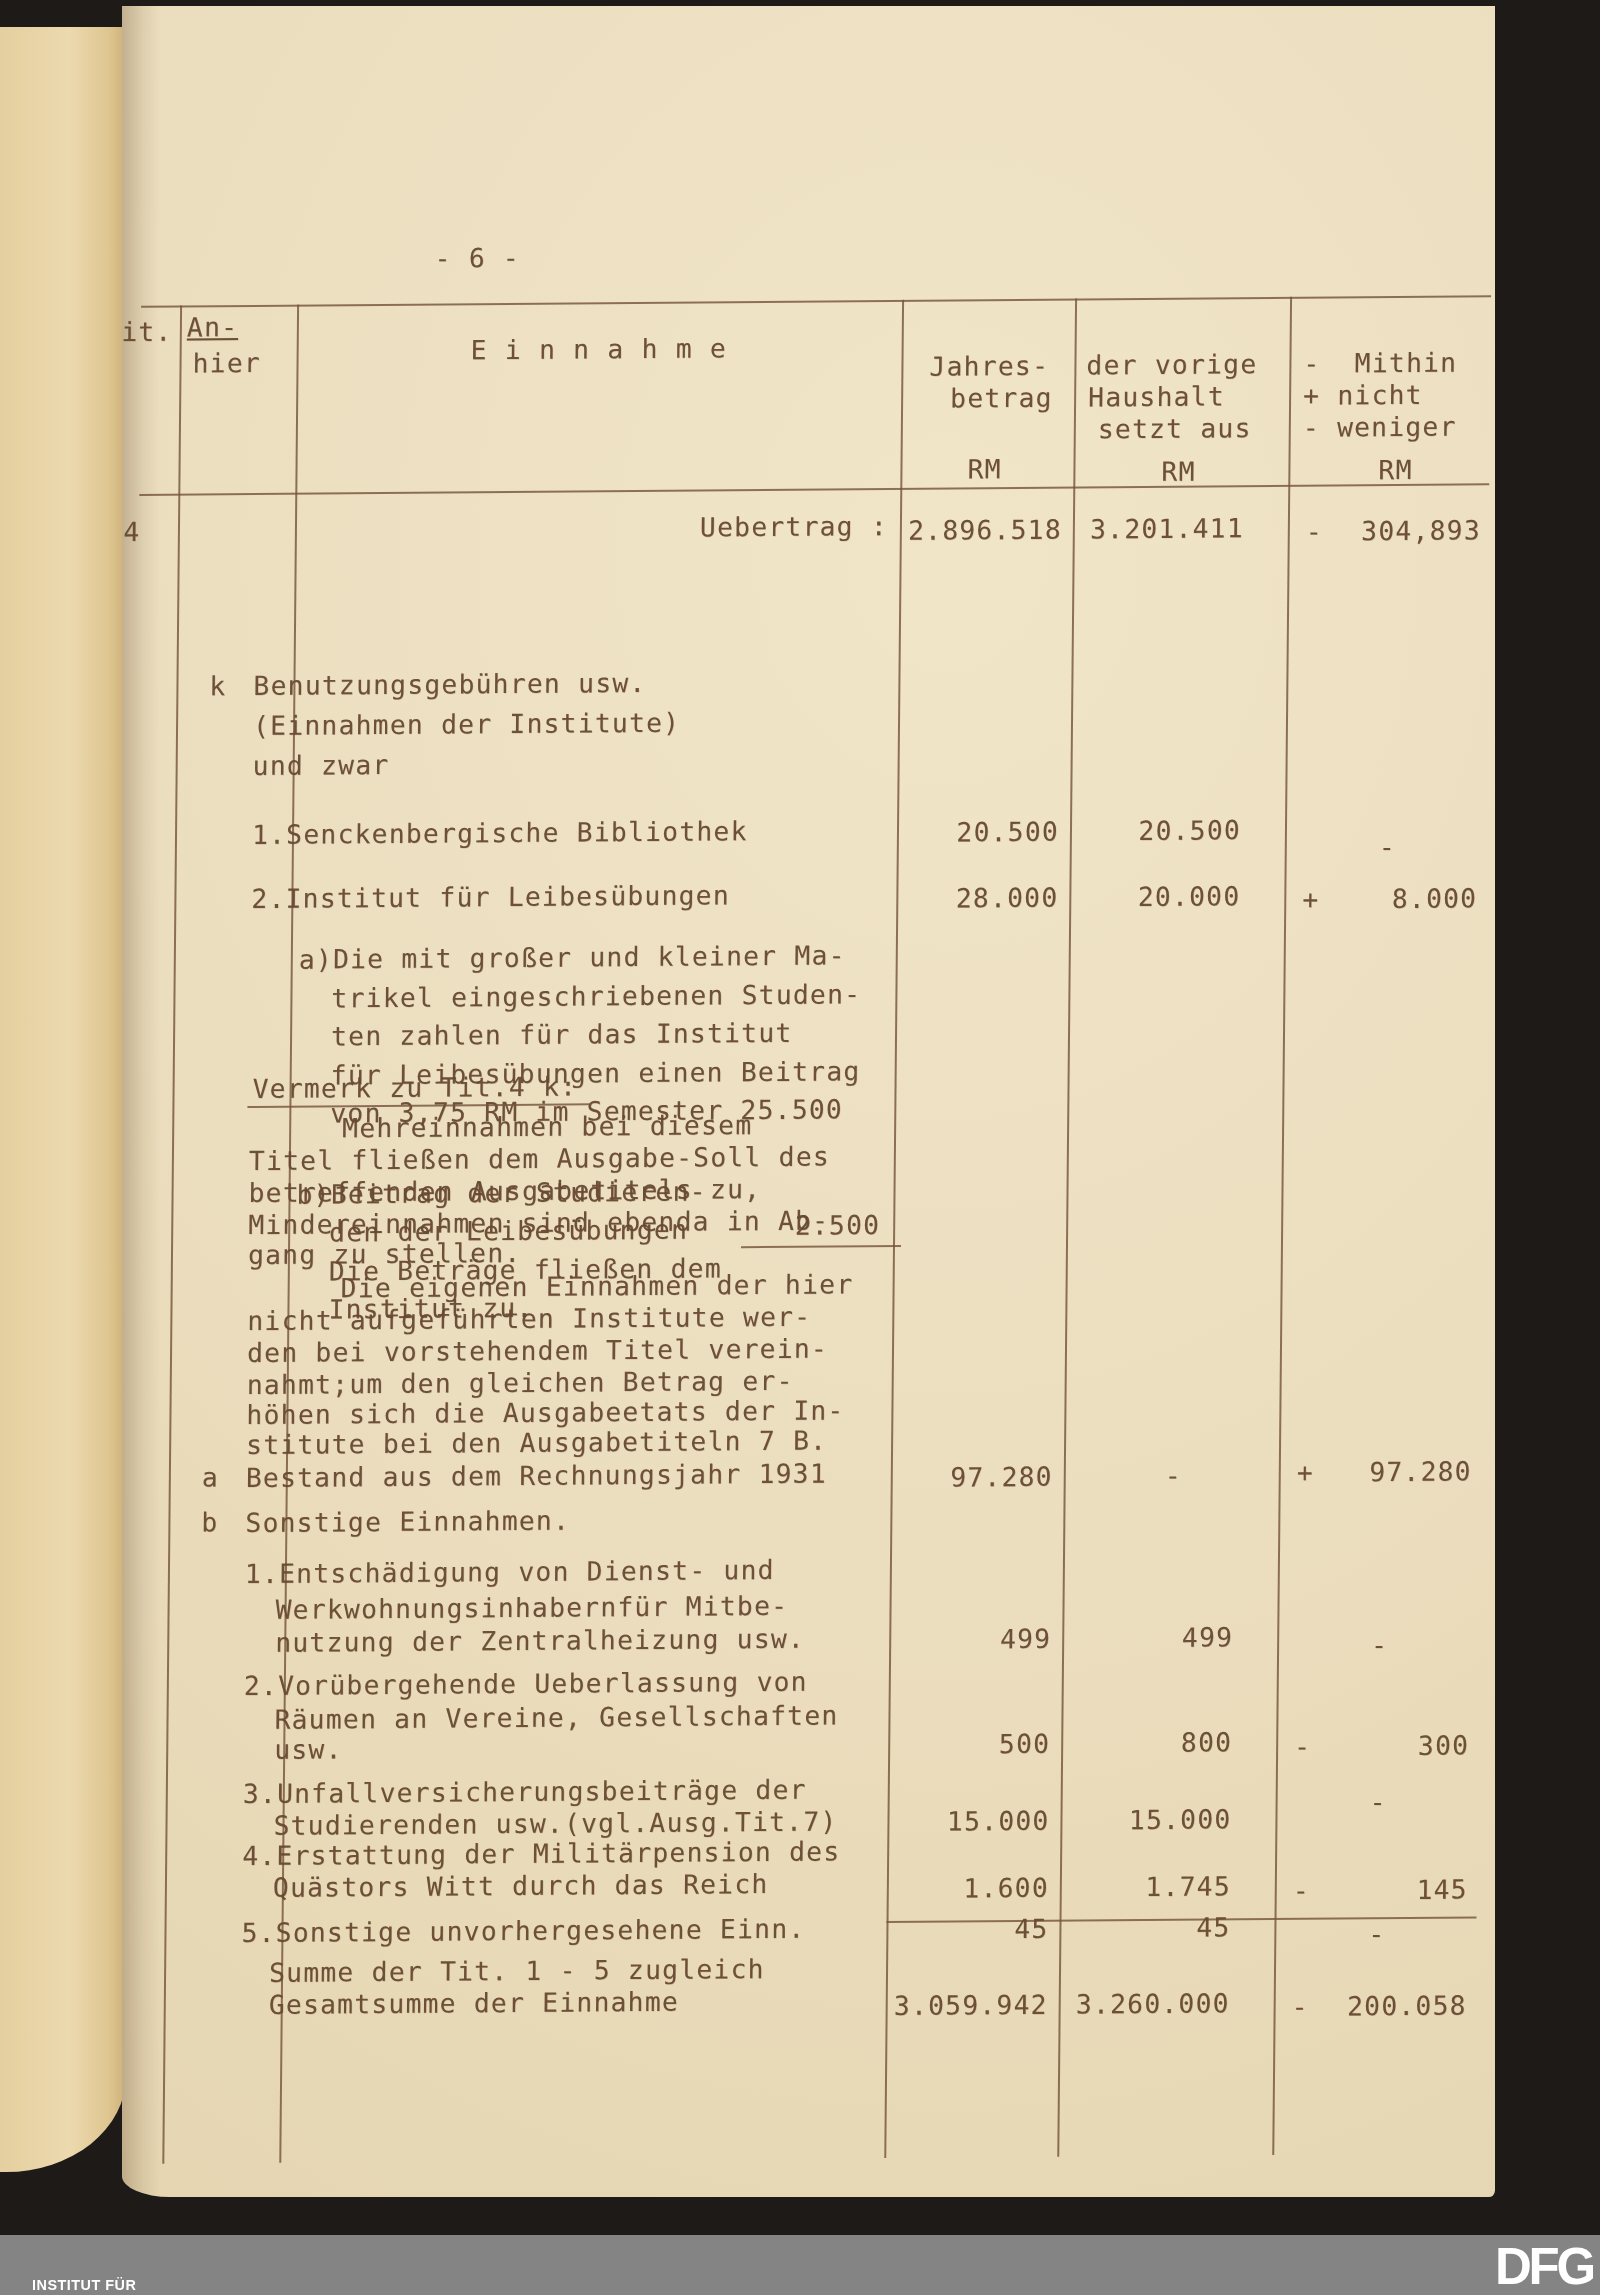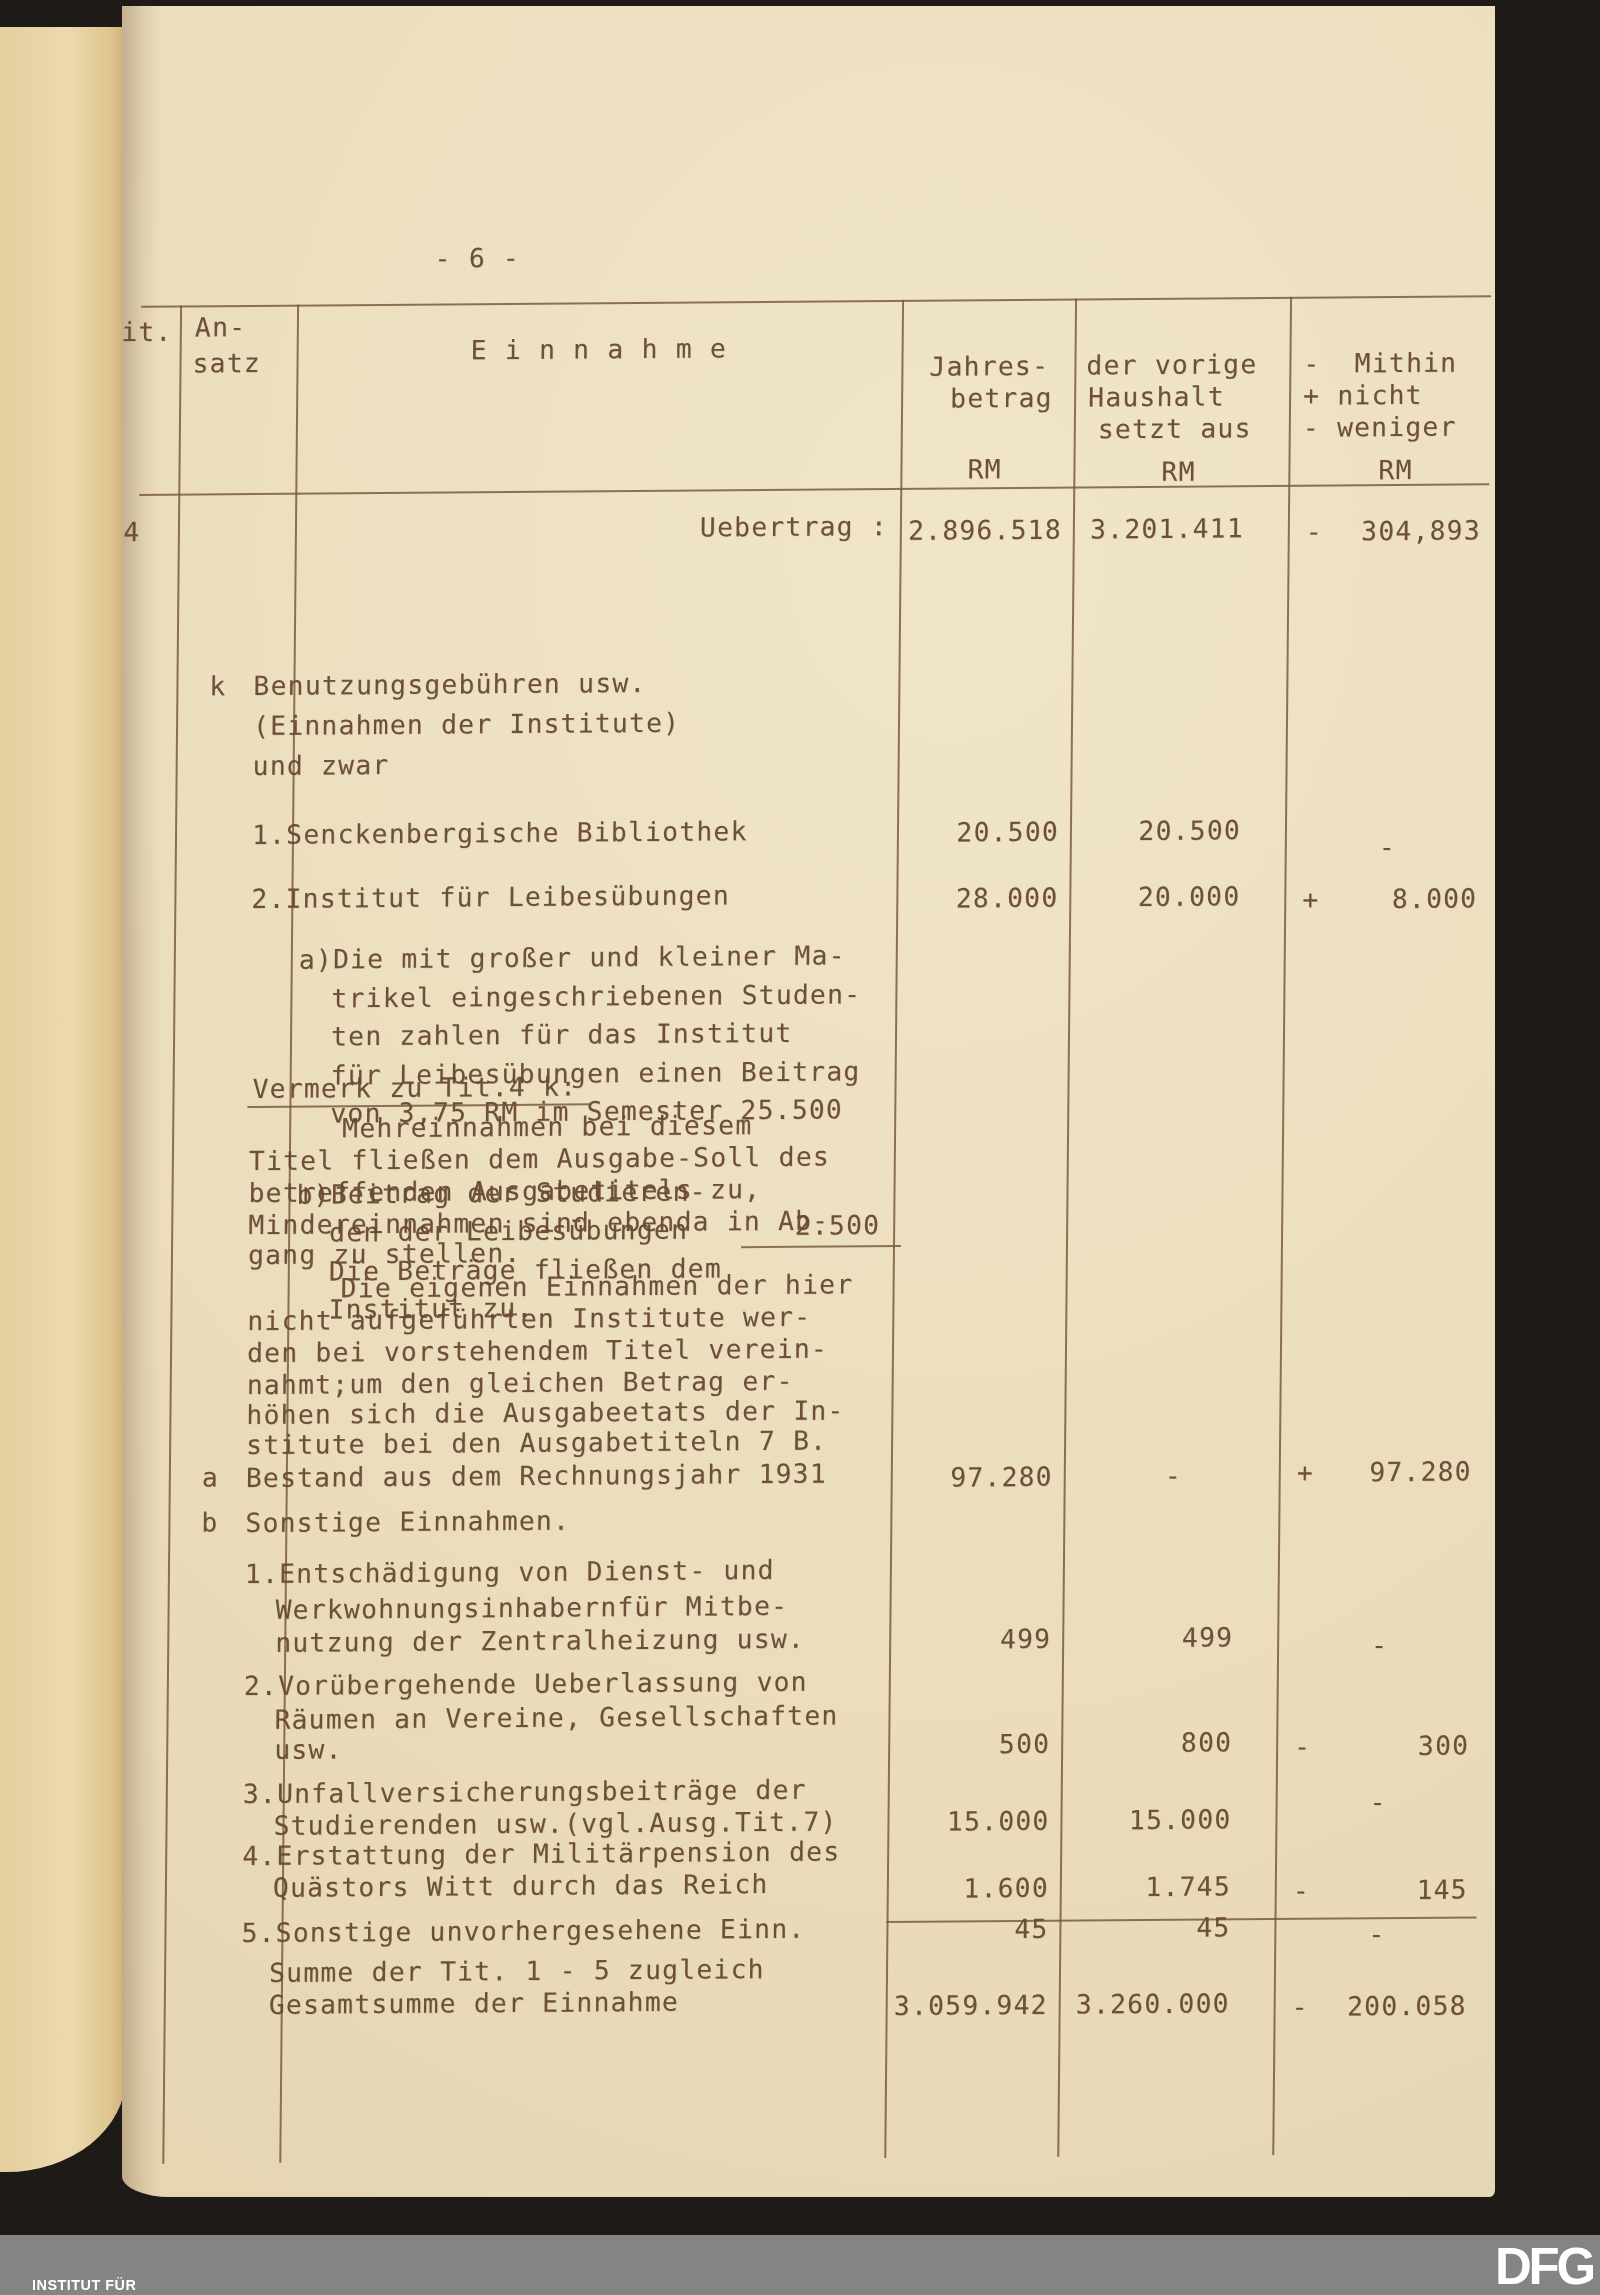--- a/index.html
+++ b/index.html
@@ -77,22 +77,22 @@
       <div class="rule h" style="left:22.4px;top:300px;width:1350px;"></div>
       <div class="rule h" style="left:22.4px;top:488px;width:1350px;"></div>
       <div class="rule v" style="left:61px;top:300px;height:1858px;"></div>
       <div class="rule v" style="left:178px;top:300px;height:1858px;"></div>
       <div class="rule v" style="left:783px;top:300px;height:1858px;"></div>
       <div class="rule v" style="left:956px;top:300px;height:1858px;"></div>
       <div class="rule v" style="left:1171px;top:300px;height:1858px;"></div>
       <div class="rule h" style="left:783px;top:1921px;width:590px;"></div>
 
       <div class="t" style="left:2.4px;top:311px;">it.</div>
-      <div class="t" style="left:76px;top:307px;">An-</div>
-      <div class="t" style="left:74px;top:343px;">satz</div>
+      <div class="t" style="left:68px;top:307px;text-decoration:underline;">An-</div>
+      <div class="t" style="left:74px;top:343px;">hier</div>
       <div class="t" style="left:352px;top:332px;">E i n n a h m e</div>
       <div class="t" style="left:811px;top:352px;">Jahres-</div>
       <div class="t" style="left:832px;top:384px;">betrag</div>
       <div class="t" style="left:968px;top:352px;">der vorige</div>
       <div class="t" style="left:970px;top:384px;">Haushalt</div>
       <div class="t" style="left:980px;top:416px;">setzt aus</div>
       <div class="t" style="left:1185px;top:352px;">-  Mithin</div>
       <div class="t" style="left:1185px;top:384px;">+ nicht</div>
       <div class="t" style="left:1185px;top:416px;">- weniger</div>
       <div class="t" style="left:850px;top:455px;">RM</div>

